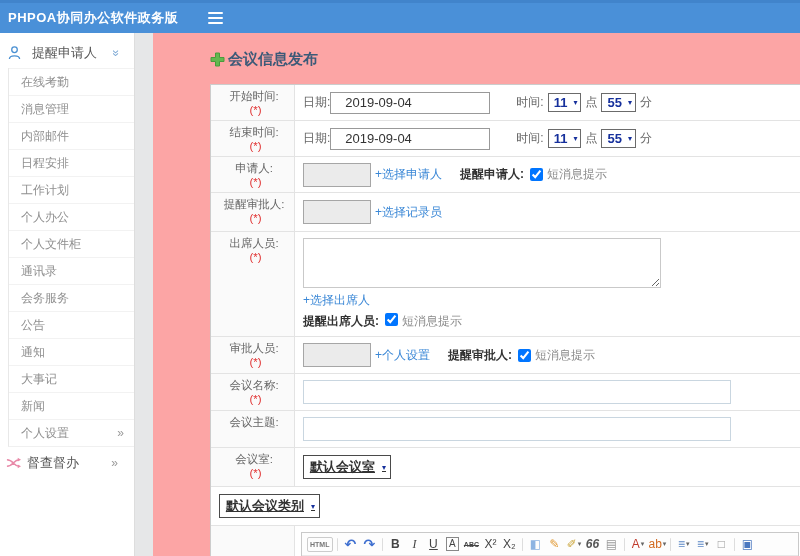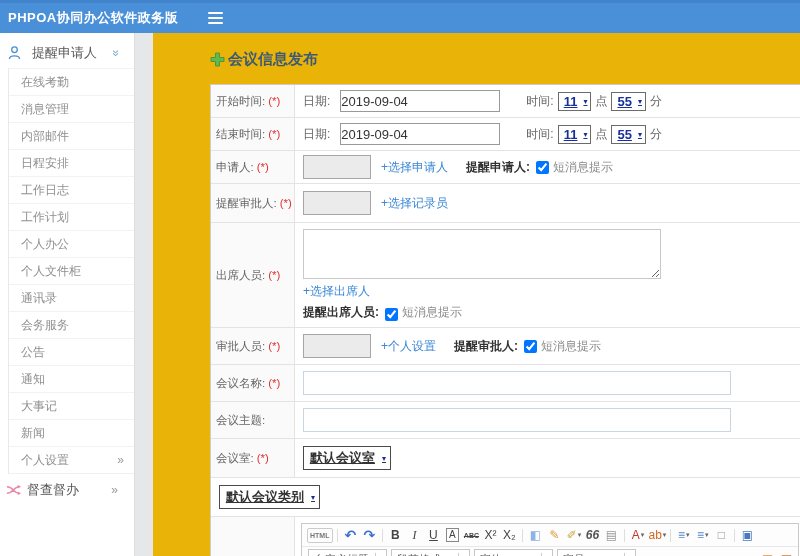--- a/index.html
+++ b/index.html
@@ -12,53 +12,53 @@
   .header{height:33px;background:#4a90d8;border-top:3px solid #4184cb;box-sizing:border-box;
     display:flex;align-items:center;}
   .header-title{color:#fff;font-weight:bold;font-size:13px;padding-left:8px;letter-spacing:.5px;}
   .hamburger{margin-left:26px;display:flex;flex-direction:column;gap:3px;cursor:pointer;padding:4px;}
   .hamburger .bar{width:15px;height:2px;background:#fff;border-radius:1px;}
   
   .layout{display:flex;height:523px;}
   .sidebar{width:135px;min-width:135px;background:#fff;border-right:1px solid #ddd;
     box-sizing:border-box;padding-top:5px;overflow:hidden;}
   .gutter{width:18px;min-width:18px;background:#e6e7e8;}
-  .main{flex:1;background:#eab308;padding:17px 0 0 57px;box-sizing:border-box;overflow:hidden;}
+  .main{flex:1;background:#fca5a5;padding:17px 0 0 57px;box-sizing:border-box;overflow:hidden;}
   
   .snav{display:flex;align-items:center;padding:6px 8px;font-size:13px;color:#555;cursor:pointer;}
   .snav.first{border-bottom:1px solid #ececec;}
   .snav .nicon{width:17px;margin-right:7px;display:flex;align-items:center;}
   .snav .chev{margin-left:auto;margin-right:6px;color:#7aa7d4;font-size:12px;transform:rotate(90deg);}
   .submenu{margin-left:8px;border-left:1px solid #e8e8e8;border-bottom:1px solid #f0f0f0;}
   .subitem{display:flex;align-items:center;padding:6px 10px 6px 12px;font-size:12px;line-height:14px;
     color:#8f8f8f;border-top:1px solid #f2f2f2;cursor:pointer;}
   .subarrow{margin-left:auto;color:#999;font-size:12px;}
   .audit{display:flex;align-items:center;padding:7px 10px 7px 6px;font-size:13px;color:#555;cursor:pointer;}
   .audit .nicon{margin-right:6px;display:flex;}
   .audit .subarrow{margin-right:6px;}
   
   .ftitle{display:flex;align-items:center;font-size:15px;font-weight:bold;color:#3c5a78;}
   .ftitle .picon{margin-right:3px;display:flex;}
   .ftable{margin-top:15px;background:#fff;border:1px solid #ccc;border-right:none;width:calc(100% + 2px);}
   .frow{display:flex;border-bottom:1px solid #e3e3e3;}
   .frow:last-child{border-bottom:none;}
   .flabel{width:84px;min-width:84px;box-sizing:border-box;background:#fafafa;border-right:1px solid #e3e3e3;
-    padding:4px 2px 4px 5px;font-size:11.5px;color:#666;white-space:nowrap;display:flex;align-items:center;}
+    padding:4px 2px 4px 5px;font-size:11.5px;color:#666;white-space:nowrap;display:flex;align-items:center;flex-direction:column;}
   .req{color:#e03333;margin-left:3px;}
   .ffield{flex:1;padding:4px 8px;display:flex;align-items:center;font-size:12px;color:#666;min-height:24px;}
   .ffield.col{flex-direction:column;align-items:flex-start;padding:6px 8px;gap:4px;}
-  .inline{display:flex;align-items:flex-end;}
+  .inline{display:flex;align-items:flex-start;}
   input.date{width:160px;height:22px;box-sizing:border-box;border:1px solid #999;font-size:13px;
-    color:#333;padding:1px 0;margin-left:10px;font-family:inherit;}
+    color:#333;padding:1px 14px;margin-left:0;font-family:inherit;}
   .tlab{margin-left:26px;}
   .tsel{display:inline-flex;align-items:center;border:1px solid #6b6b6b;background:#fff;margin:0 4px;
-    padding:1px 3px 1px 5px;font-size:13px;font-weight:bold;color:#16309c;cursor:pointer;text-decoration:underline;}
+    padding:1px 3px 1px 5px;font-size:13px;font-weight:bold;color:#16309c;cursor:pointer;}
   .tcar{font-size:8px;margin-left:6px;color:#16309c;}
   input.small{width:62px;height:20px;background:#ebebeb;border:1px solid #a6a6a6;}
-  a.plink{color:#3a87d6;font-size:12px;margin-left:10px;text-decoration:none;cursor:pointer;}
+  a.plink{color:#3a87d6;font-size:12px;margin-left:4px;text-decoration:none;cursor:pointer;}
   .remind{font-weight:bold;color:#333;margin-left:18px;font-size:12px;}
   .ffield input[type=checkbox], .inline input[type=checkbox]{margin:0 4px 0 6px;}
   .sms{color:#8a8a8a;font-size:12px;}
   textarea.attend{width:352px;height:44px;border:1px solid #c9c9c9;resize:both;font-family:inherit;}
   input.wide{width:418px;height:20px;border:1px solid #c9d6e0;font-family:inherit;font-size:13px;padding:1px 4px;}
   .bsel{display:inline-flex;align-items:center;border:1px solid #4a4a4a;padding:2px 4px 2px 6px;font-size:13px;
     font-weight:bold;color:#333;text-decoration:underline;background:#fff;cursor:pointer;}
   .bcar{display:inline-block;font-size:8px;color:#16309c;margin-left:7px;}
   
   .editor{width:496px;border:1px solid #c9c9c9;background:#fff;}
@@ -119,24 +119,20 @@
         <div class="subitem">
           <span>内部邮件</span>
           <span class="subarrow"></span>
         </div>
 
         <div class="subitem">
           <span>日程安排</span>
           <span class="subarrow"></span>
         </div>
 
-        <div class="subitem">
-          <span>工作日志</span>
-          <span class="subarrow"></span>
-        </div>
 
         <div class="subitem">
           <span>工作计划</span>
           <span class="subarrow"></span>
         </div>
 
         <div class="subitem">
           <span>个人办公</span>
           <span class="subarrow"></span>
         </div>

